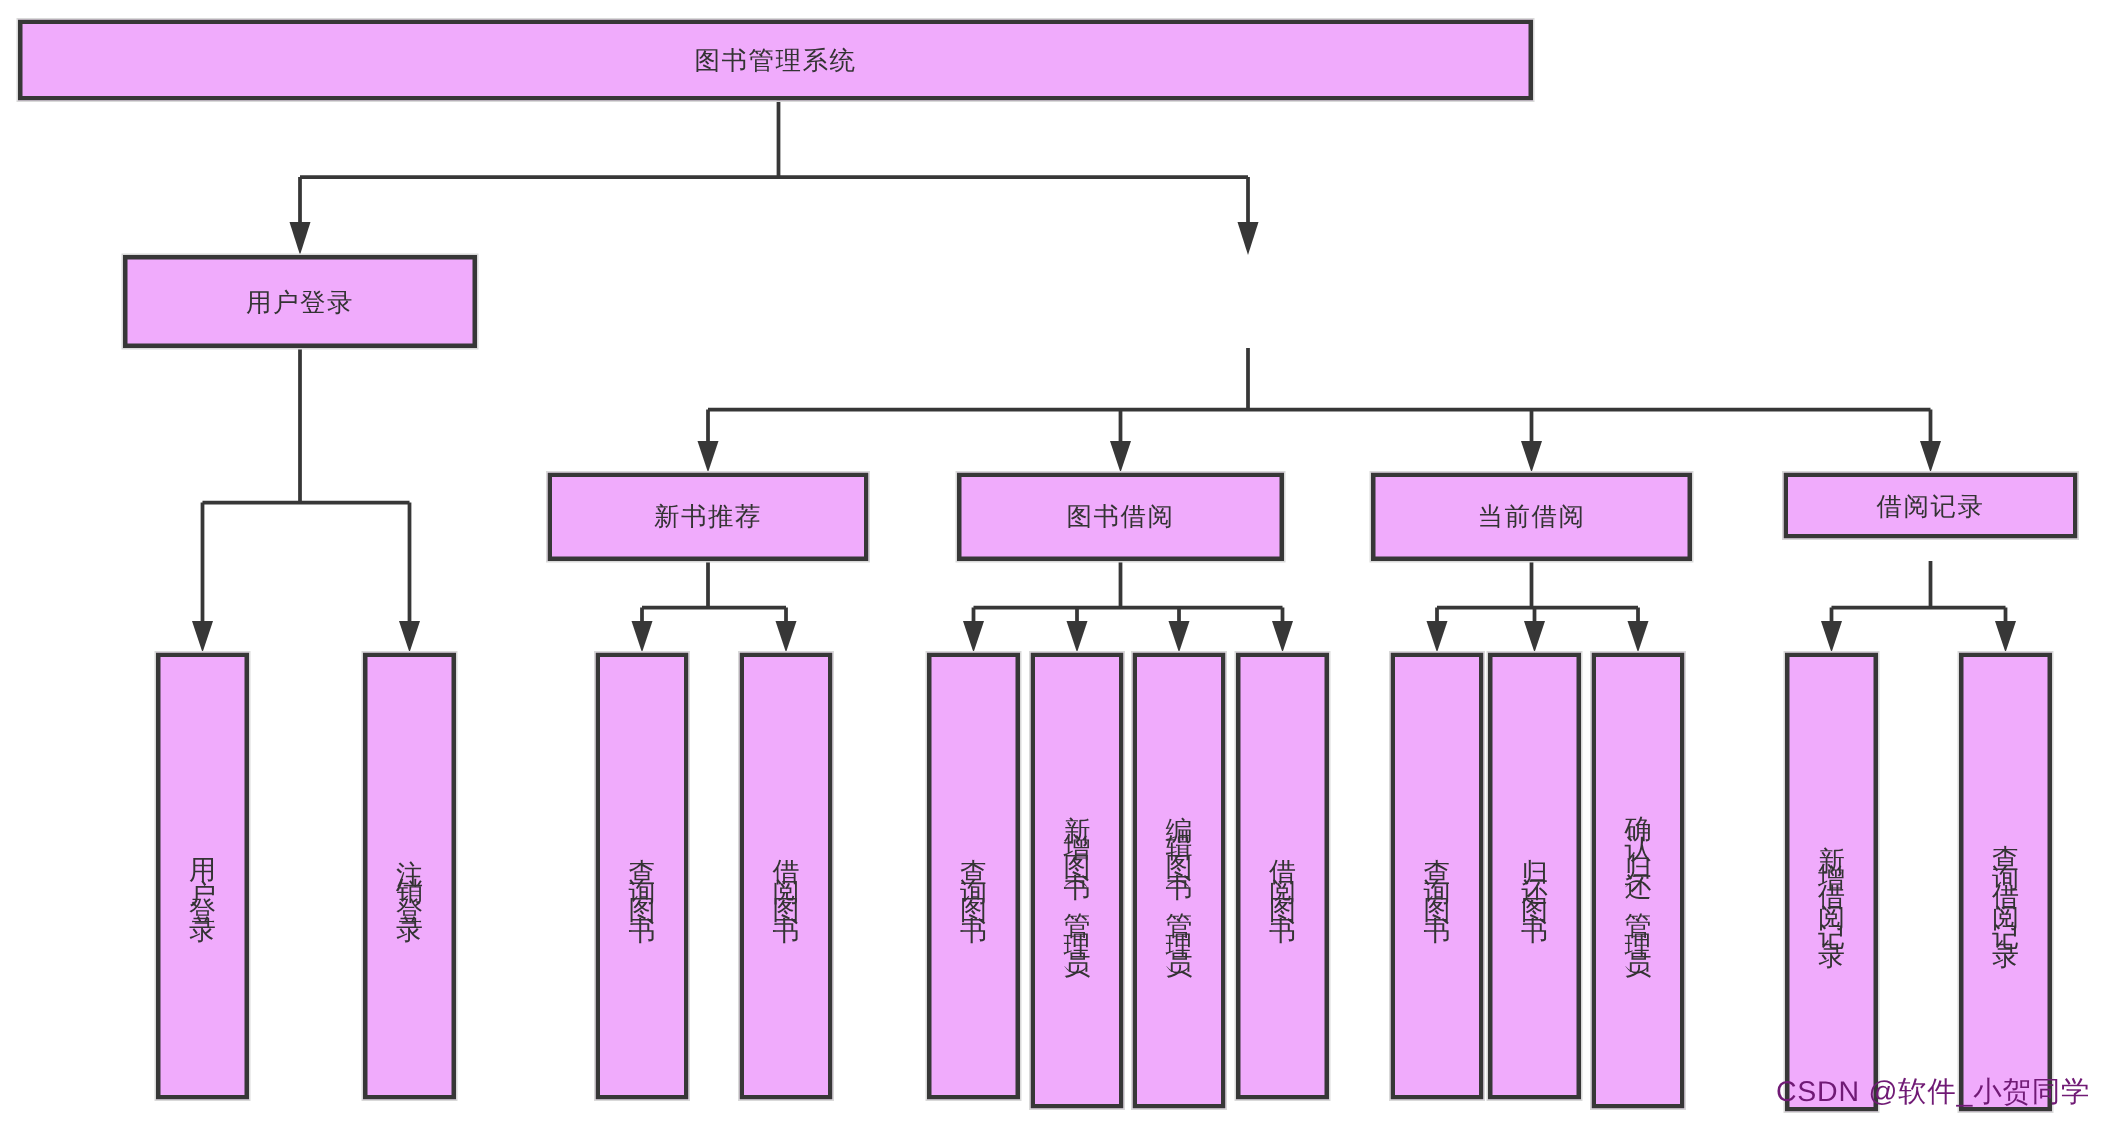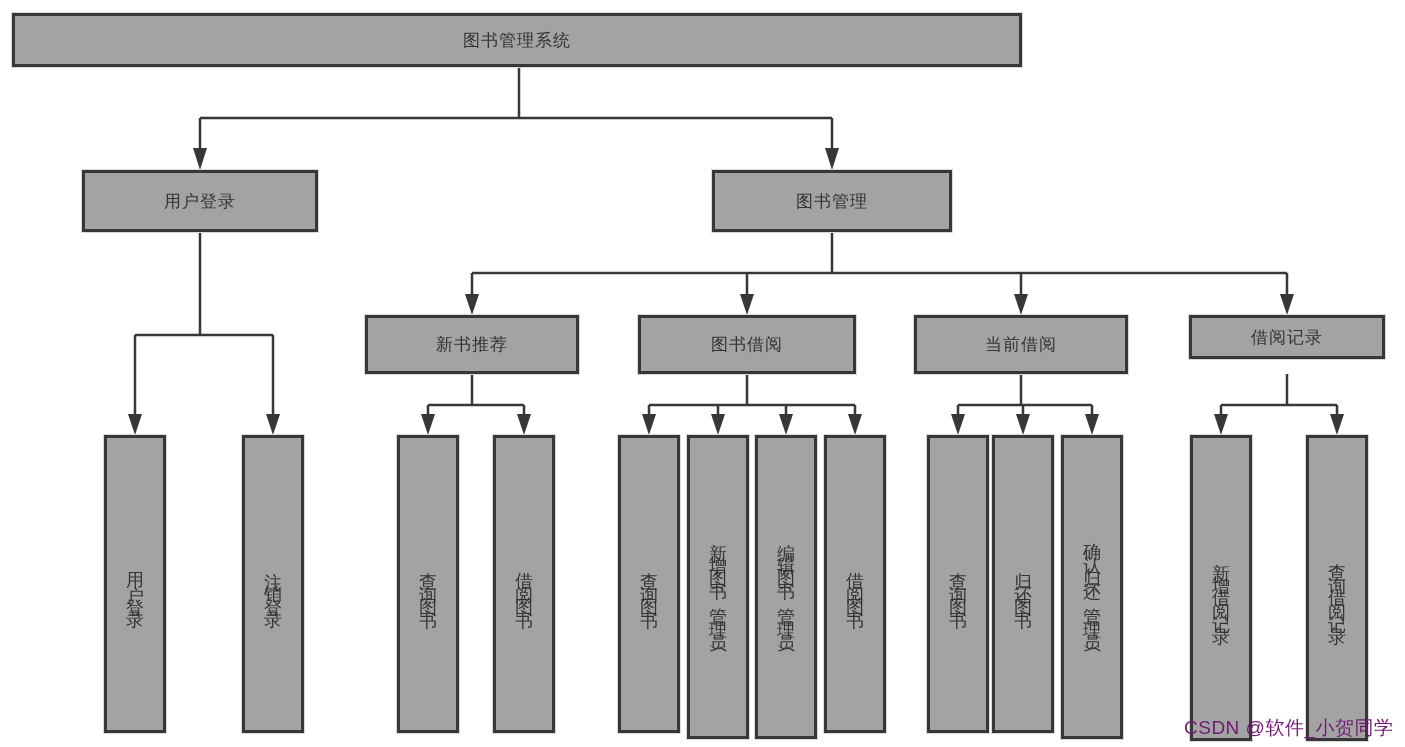--- a/index.html
+++ b/index.html
@@ -7,21 +7,21 @@
     position:relative;
     width:1405px;height:747px;
     background:#ffffff;
     font-family:"Liberation Sans","DejaVu Sans",sans-serif;
     overflow:hidden;
   }
   .connectors{position:absolute;left:0;top:0;width:1405px;height:747px;pointer-events:none;}
   .node{
     position:absolute;
     box-sizing:border-box;
-    background:#a3a3a3;
+    background:#f0abfc;
     border:3px solid #373737;
     outline:1px solid #d9d9d9;
     color:#333333;
     display:flex;
     align-items:center;
     justify-content:center;
     z-index:2;
   }
   .h{font-size:17px;letter-spacing:1px;white-space:nowrap;}
   .v{
@@ -75,21 +75,20 @@
       <polygon points="1016,414 1030,414 1023,435"></polygon>
       <polygon points="1085,414 1099,414 1092,435"></polygon>
       <polygon points="1214,414 1228,414 1221,435"></polygon>
       <polygon points="1330,414 1344,414 1337,435"></polygon>
     </g>
   </svg>
 
   <div class="node h" style="left:12px;top:13px;width:1010px;height:54px">图书管理系统</div>
 
   <div class="node h" style="left:82px;top:170px;width:236px;height:62px">用户登录</div>
-  <div class="node h" style="left:712px;top:170px;width:240px;height:62px">图书管理</div>
 
   <div class="node h" style="left:638px;top:315px;width:218px;height:59px">图书借阅</div>
   <div class="node h" style="left:365px;top:315px;width:214px;height:59px">新书推荐</div>
   <div class="node h" style="left:914px;top:315px;width:214px;height:59px">当前借阅</div>
   <div class="node h" style="left:1189px;top:315px;width:196px;height:44px">借阅记录</div>
 
   <div class="node v" style="left:104px;top:435px;width:62px;height:298px">用户登录</div>
   <div class="node v" style="left:242px;top:435px;width:62px;height:298px">注销登录</div>
 
   <div class="node v" style="left:397px;top:435px;width:62px;height:298px">查询图书</div>

